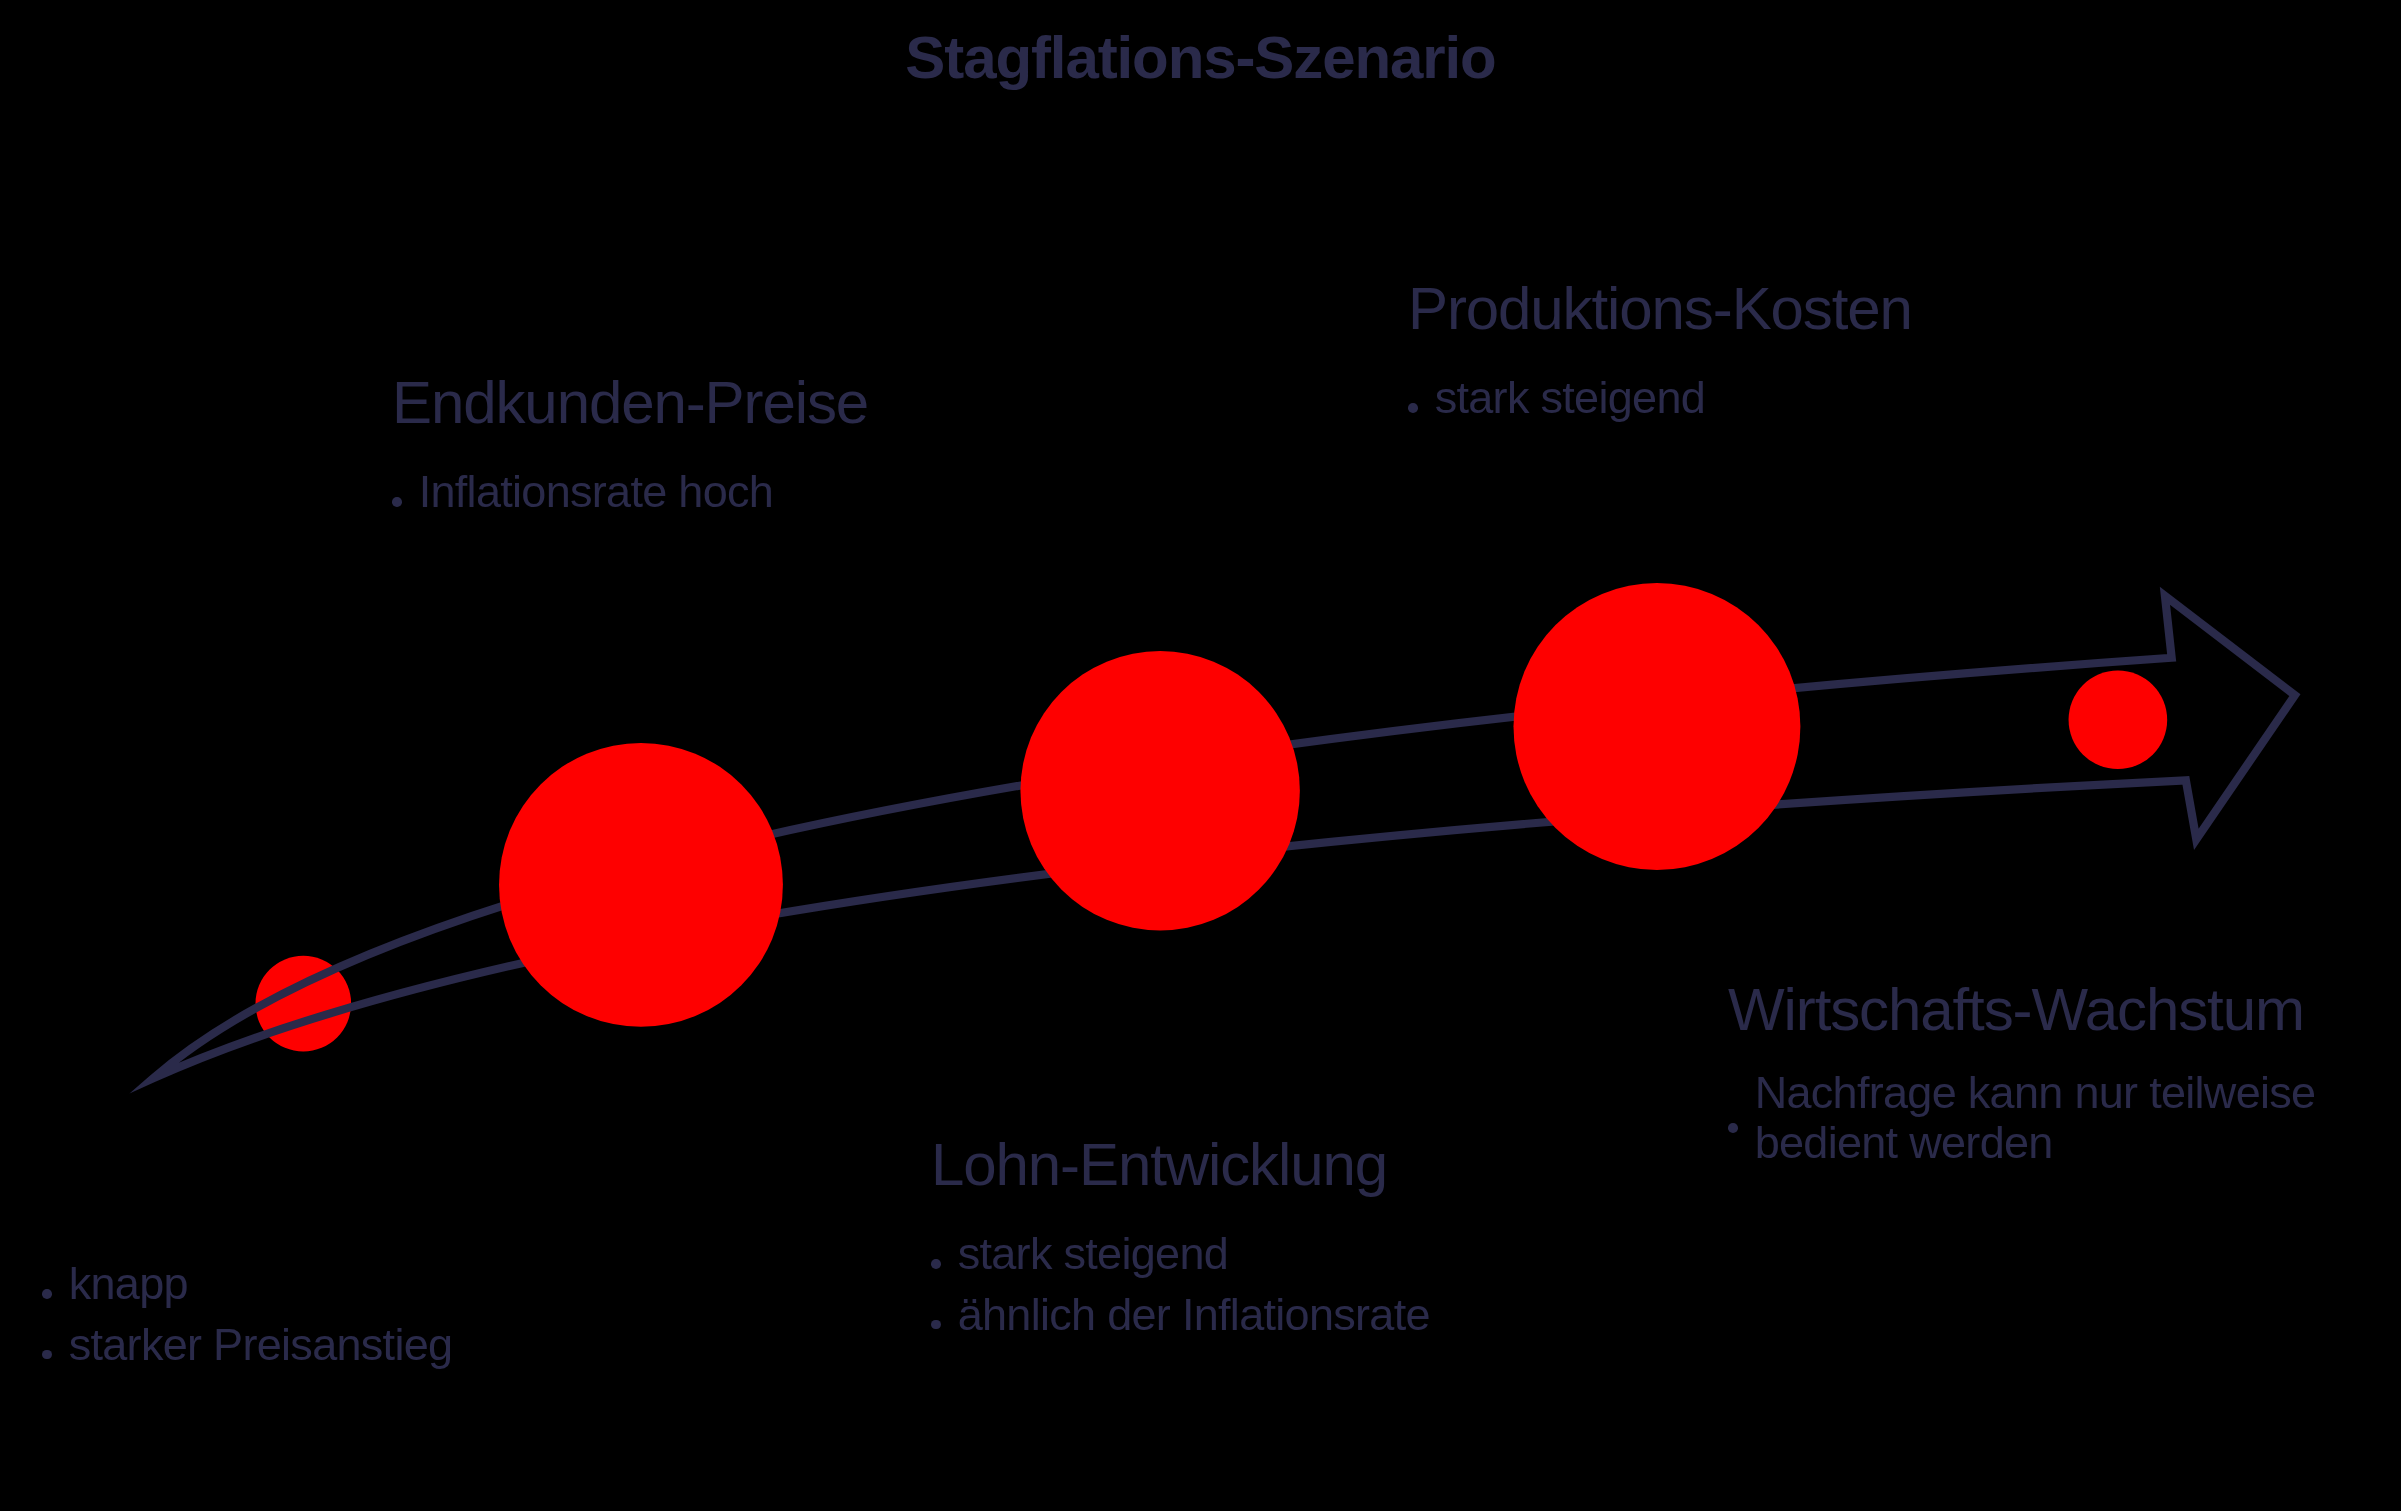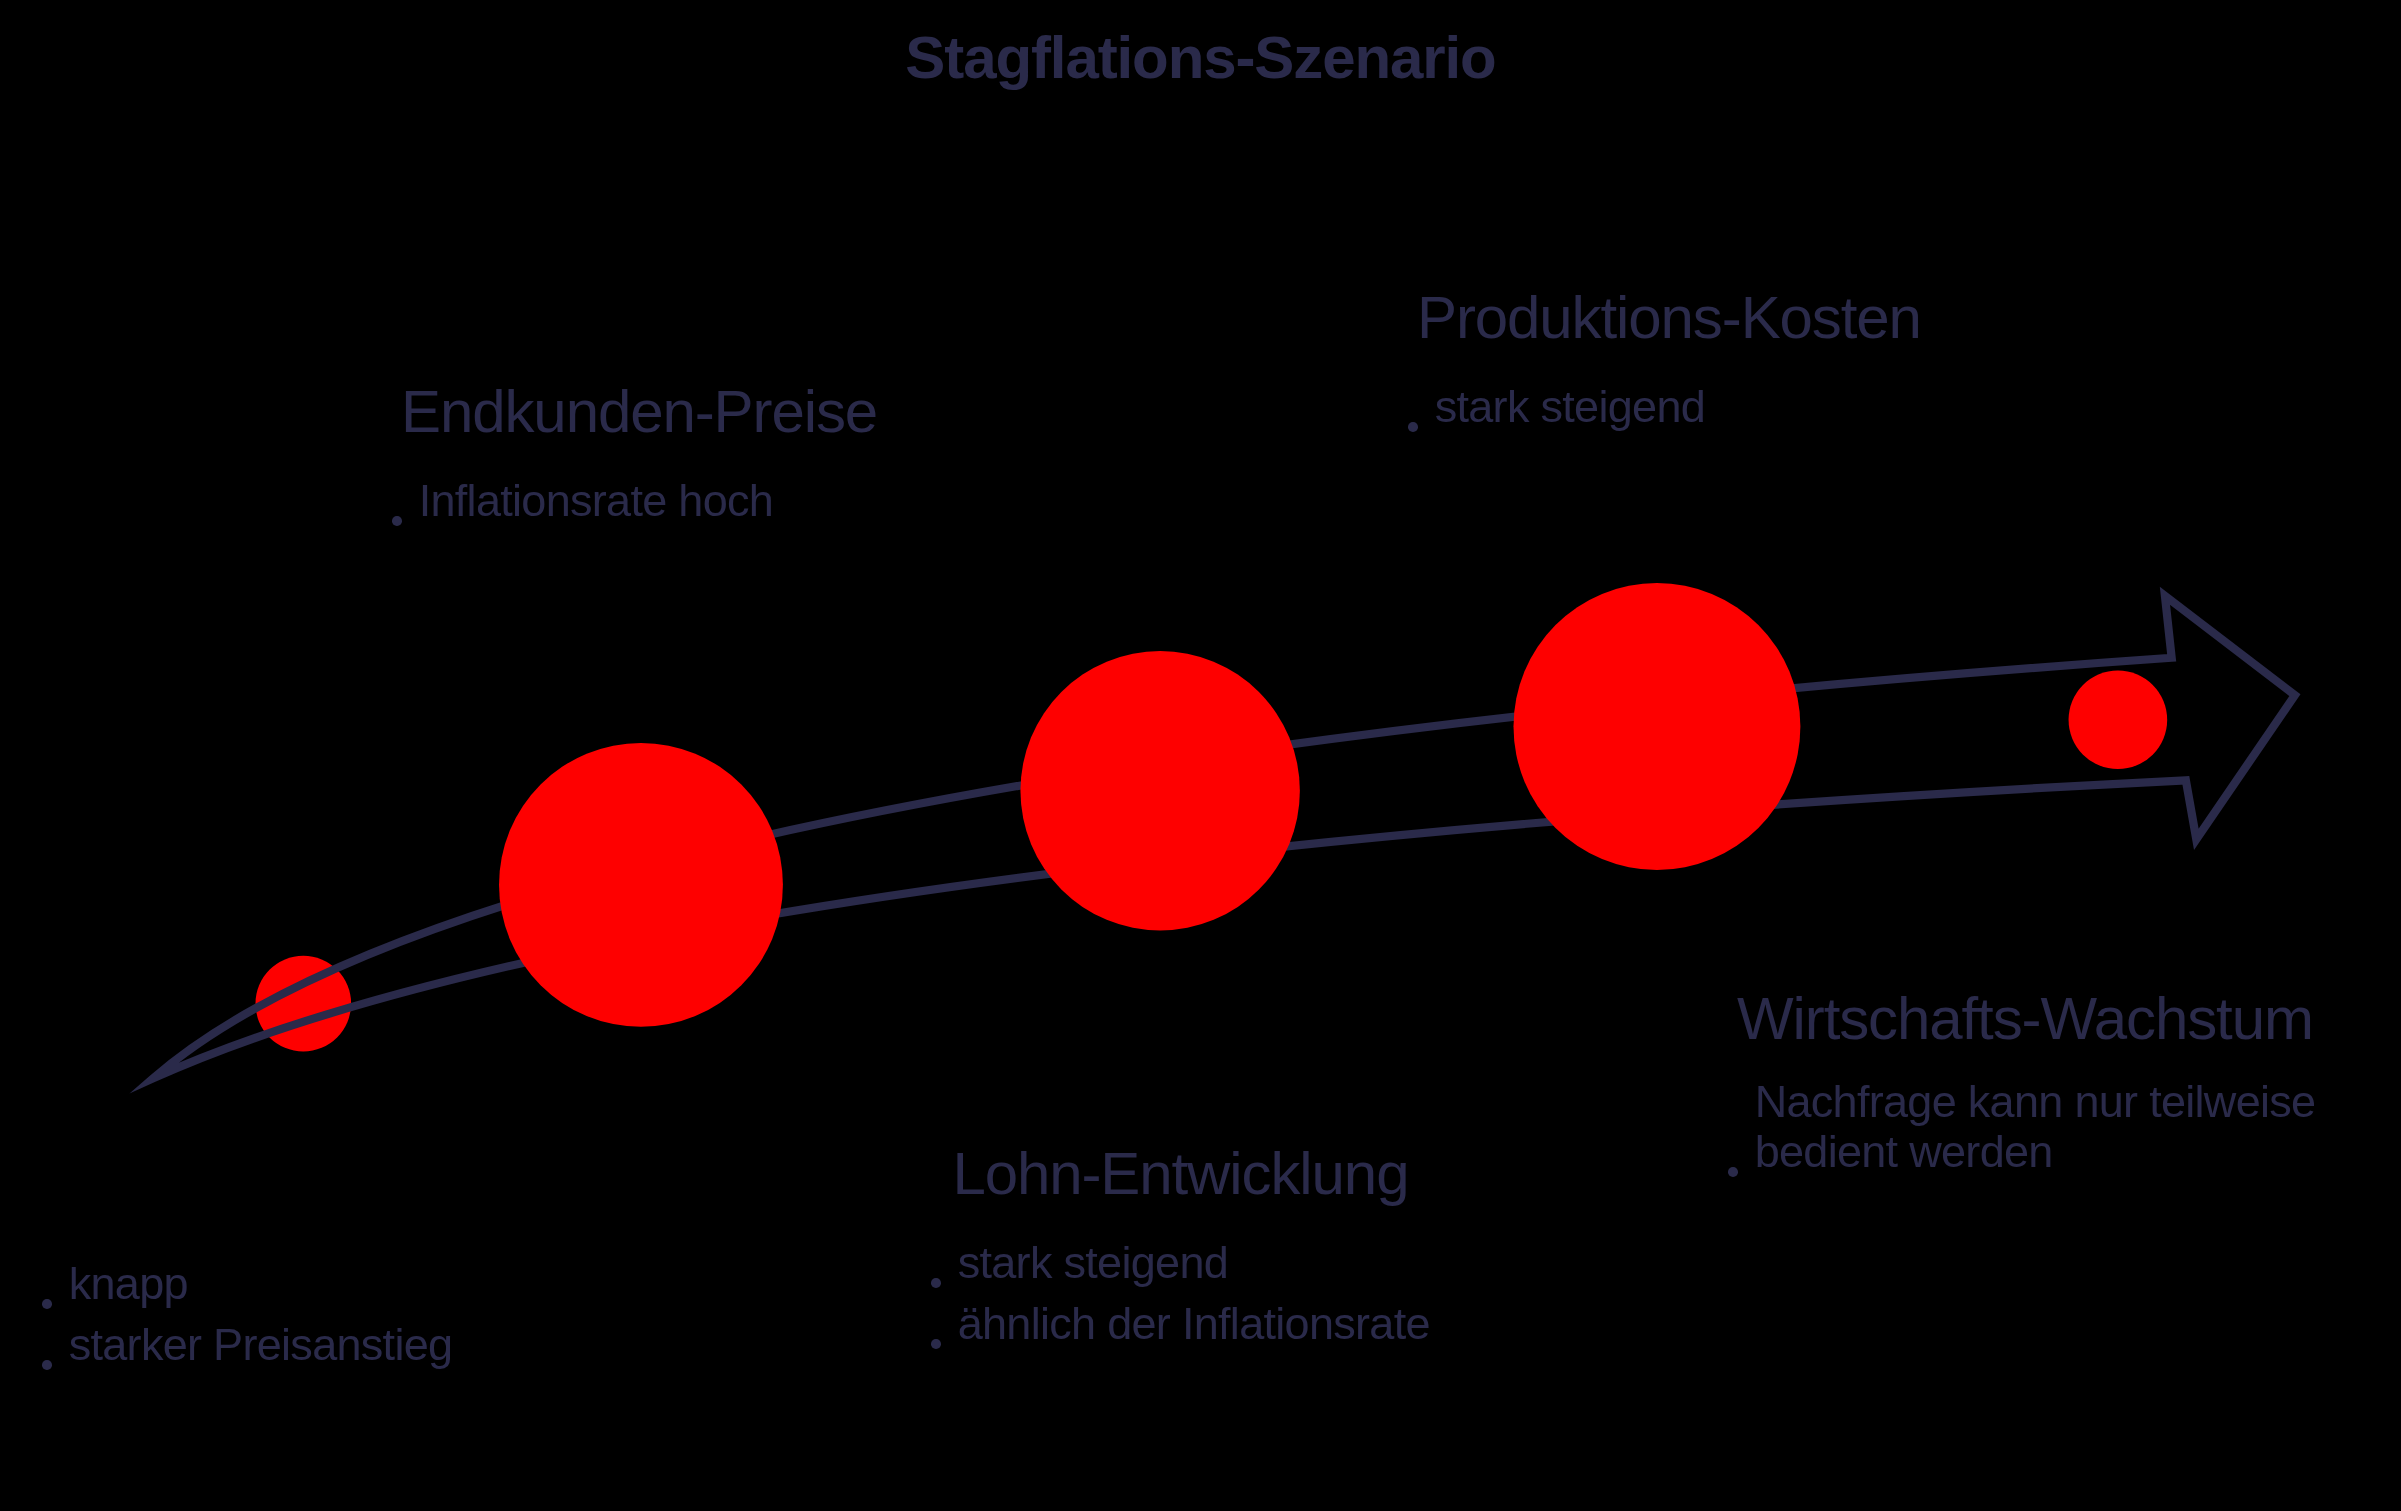--- a/index.html
+++ b/index.html
@@ -35,32 +35,31 @@
     margin: 0;
   }
   .card {
     position: absolute;
   }
   .card h2 {
     font-size: 60px;
     line-height: 60px;
     font-weight: 400;
     letter-spacing: -1.1px;
-    margin: 9px;
+    margin: 0;
     white-space: nowrap;
-    text-align: center;
   }
   .card ul {
     list-style: none;
     margin: 34px 0 0 0;
     padding: 0;
   }
   .card li {
     display: flex;
-    align-items: flex-end;
+    align-items: center;
     font-size: 45px;
     line-height: 50px;
     letter-spacing: -0.7px;
     margin-bottom: 10.5px;
     white-space: nowrap;
   }
   .bullet-dot {
     flex: 0 0 9.7px;
     width: 9.7px;
     height: 9.7px;

